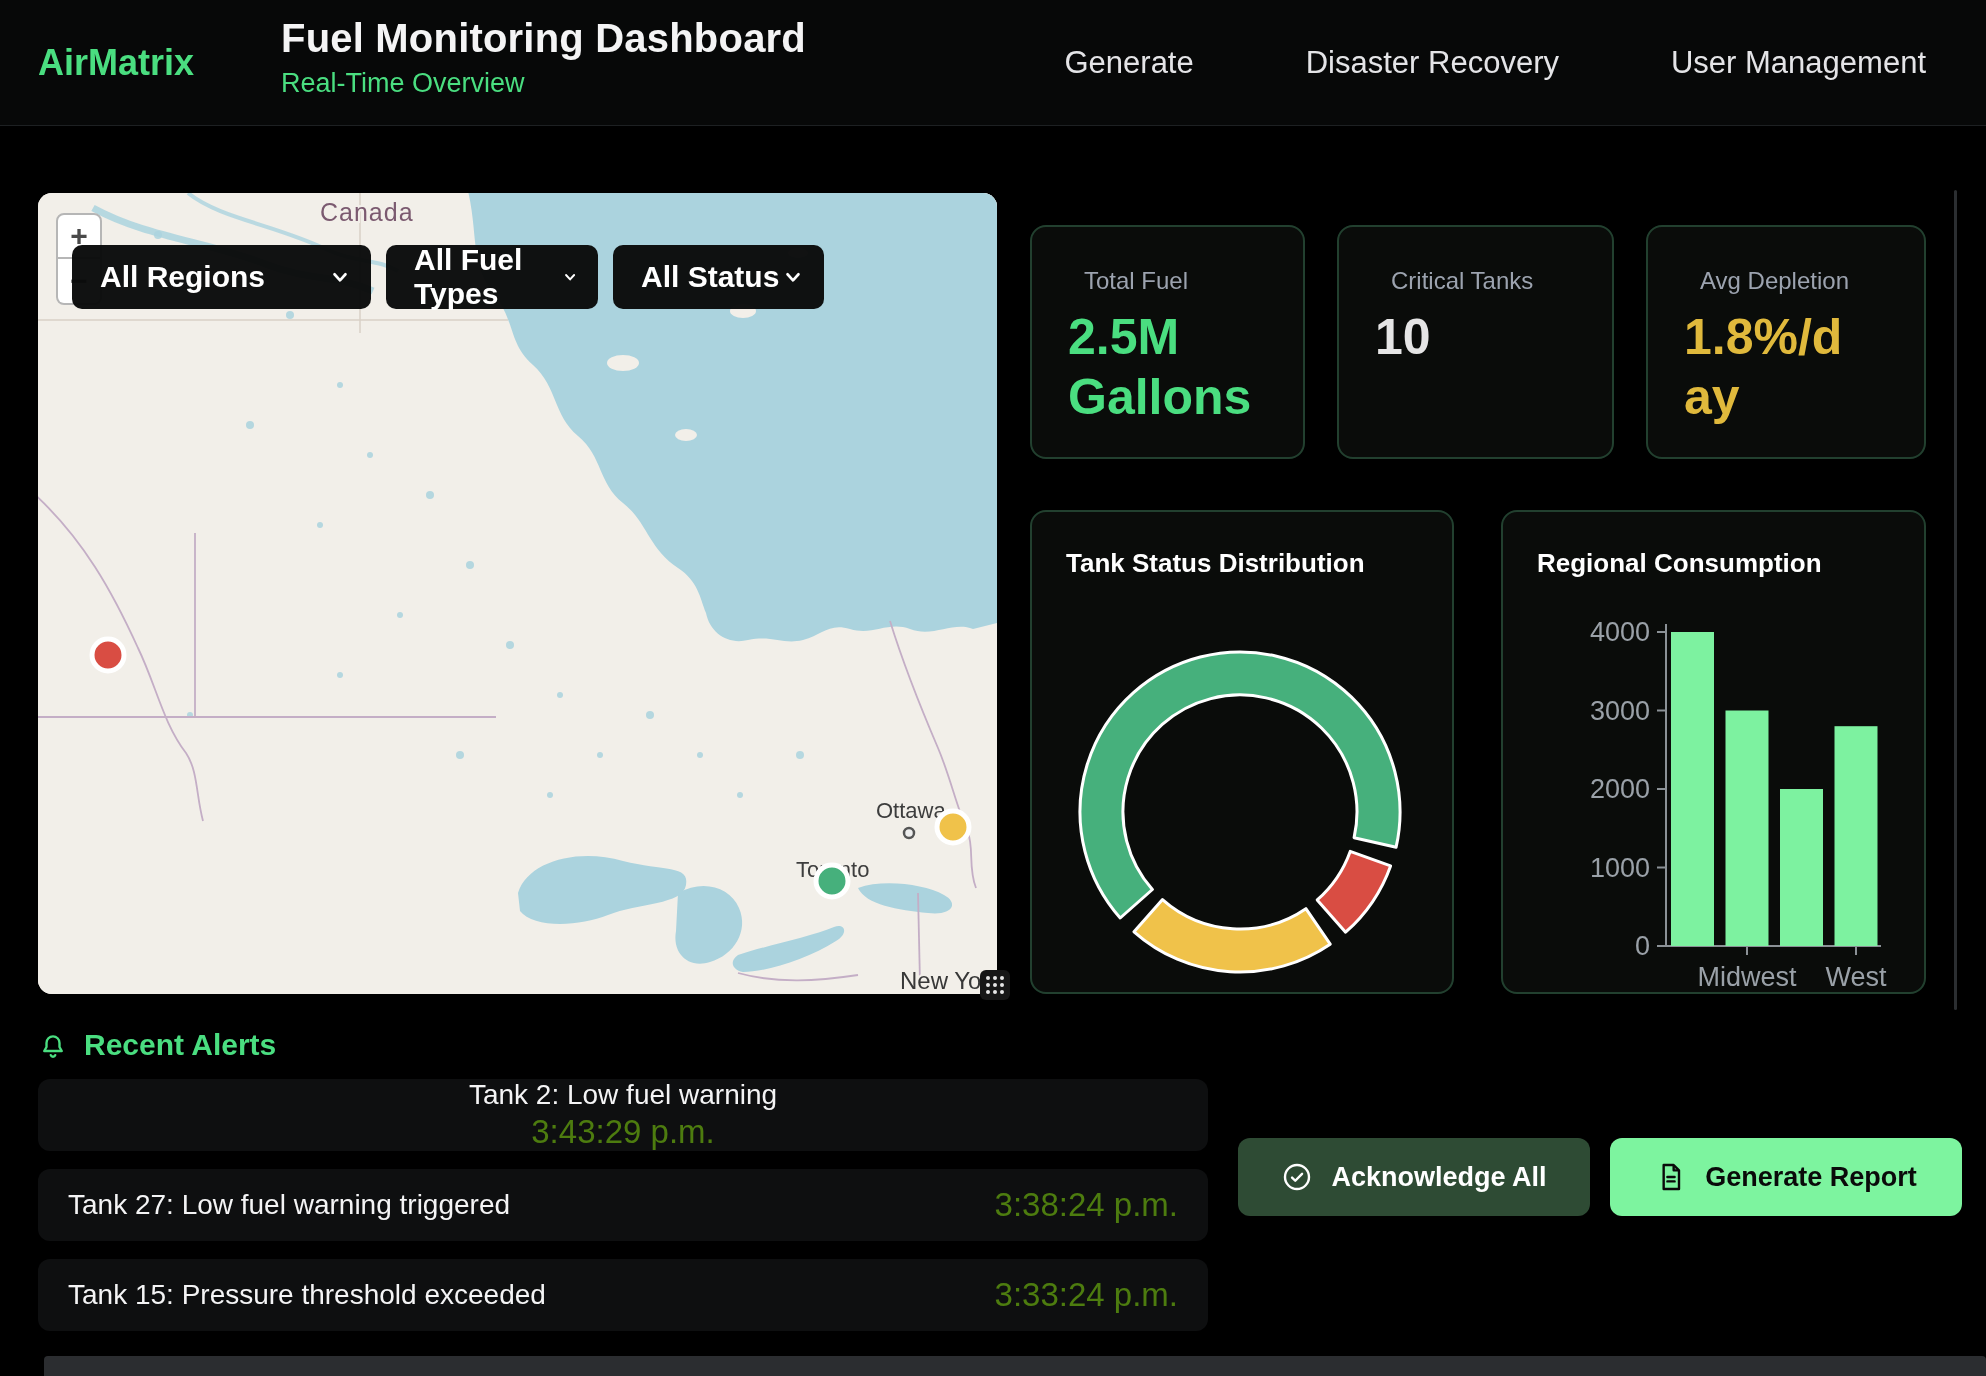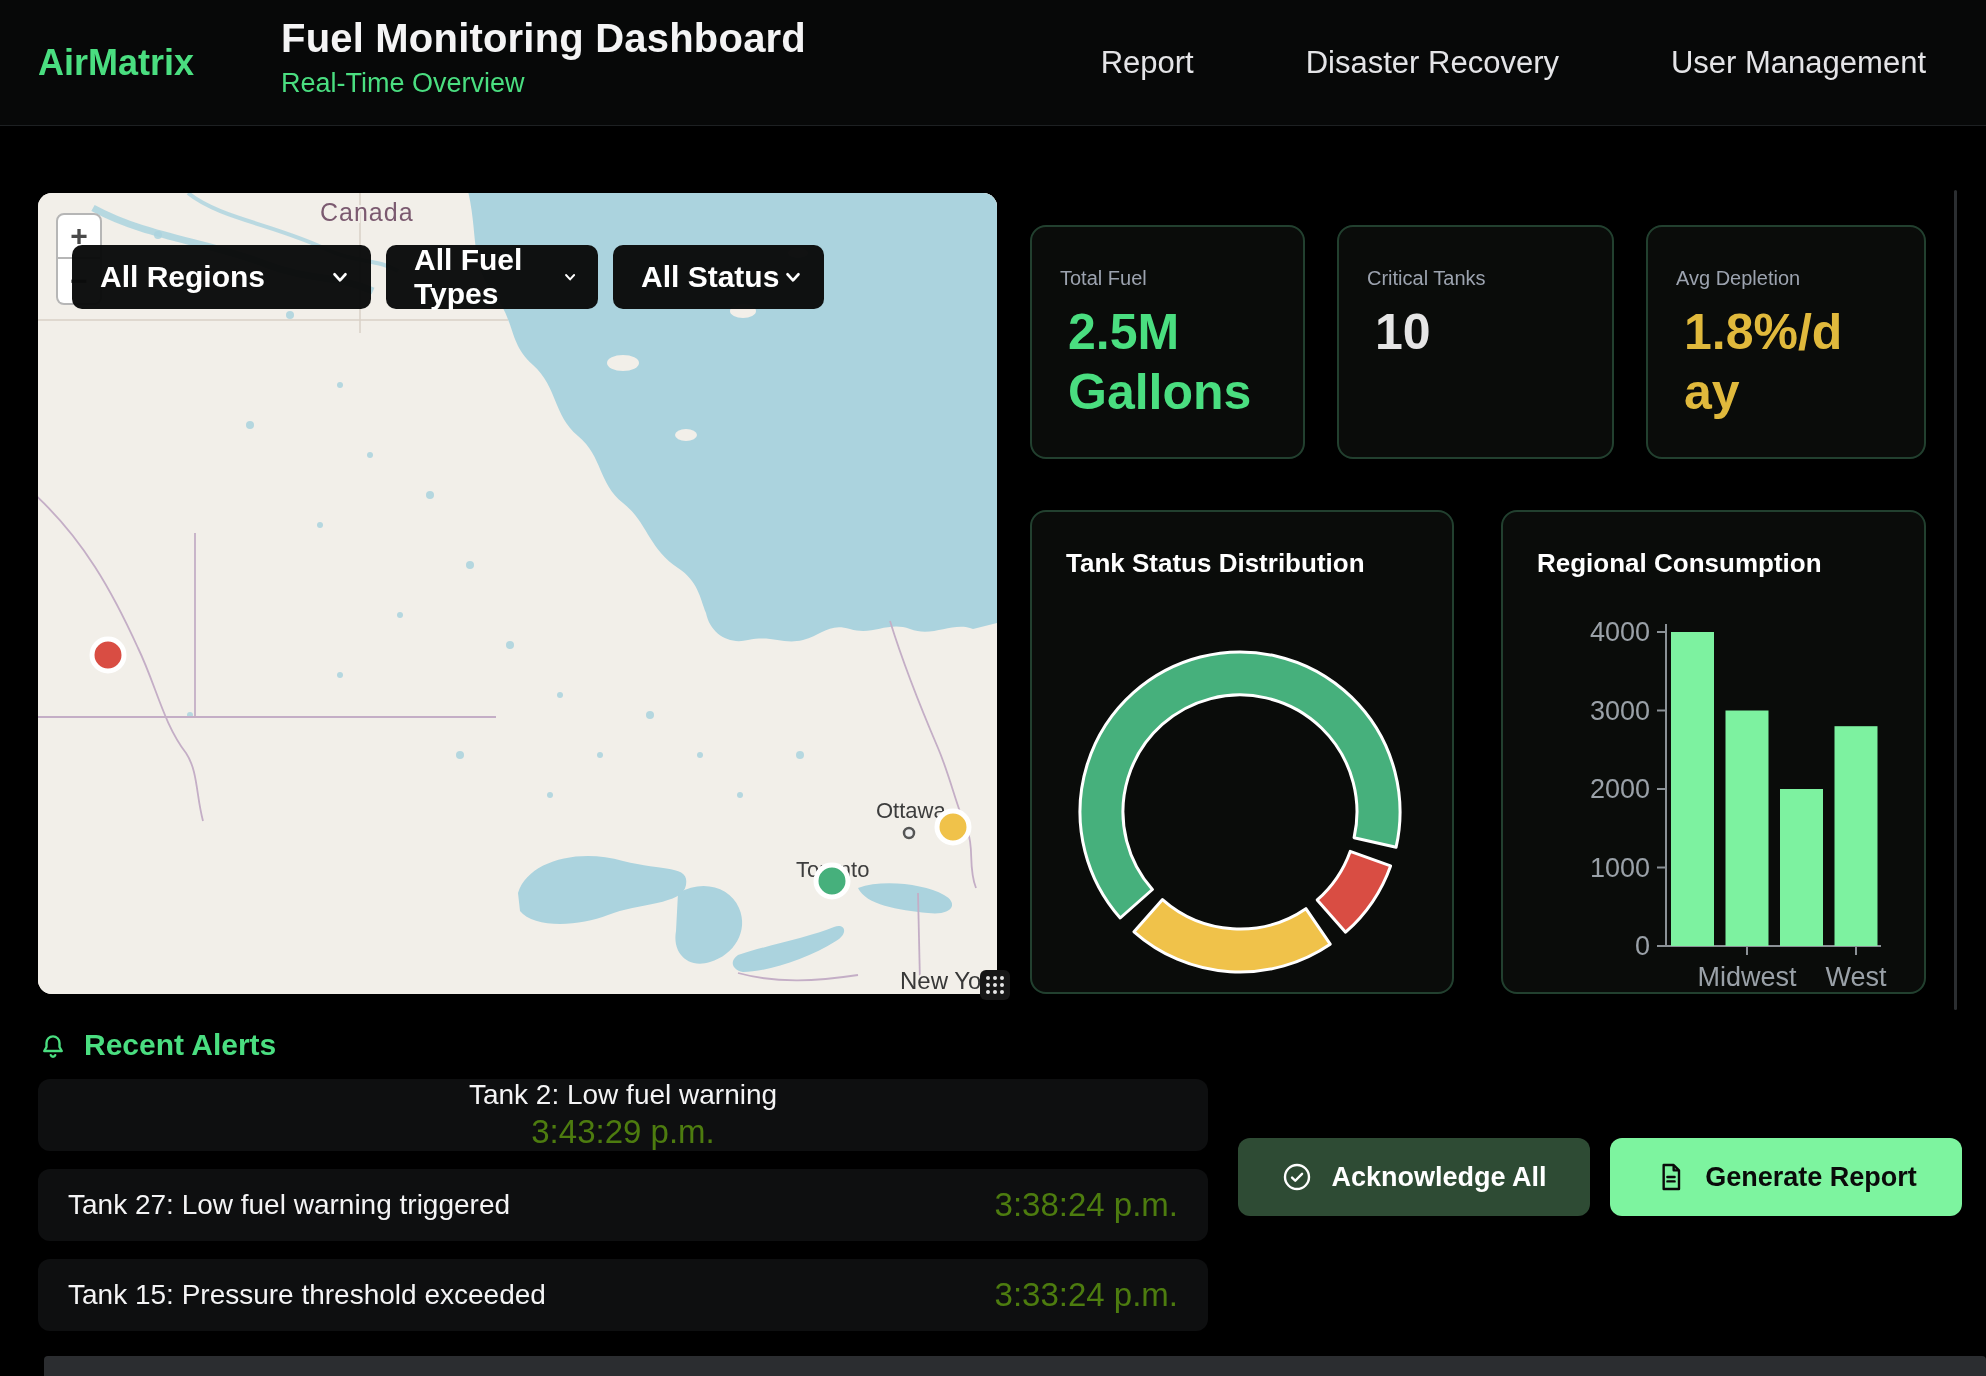--- a/index.html
+++ b/index.html
@@ -35,21 +35,21 @@
           font-weight:600;display:flex;align-items:center;justify-content:space-between;
           padding:0 20px 0 28px;box-sizing:border-box;cursor:pointer;}
   .f1{width:299px;} .f2{width:212px;} .f3{width:211px;}
   .resize-handle{position:absolute;left:980px;top:970px;width:30px;height:30px;background:#161616;
           border-radius:6px;display:flex;align-items:center;justify-content:center;z-index:4;cursor:nwse-resize;}
 
   
   .stat-card{position:absolute;top:225px;height:234px;background:#0a0c0a;border:2px solid #22402f;
              border-radius:16px;box-sizing:border-box;}
   .s1{left:1030px;width:275px;} .s2{left:1337px;width:277px;} .s3{left:1646px;width:280px;}
-  .stat-label{margin:40px 0 0 28px;font-size:20px;color:#9ca3af;}
+  .stat-label{margin:40px 0 0 52px;font-size:24px;color:#9ca3af;}
   .stat-value{margin:12px 0 0 36px;font-size:50px;font-weight:700;line-height:1.2;max-width:185px;
               word-break:break-word;}
   .c-green{color:#4ade80;} .c-red{color:#e5e5e5;} .c-amber{color:#e0b93c;}
 
   
   .chart-card{position:absolute;top:510px;height:484px;background:#0a0c0a;border:2px solid #22402f;
               border-radius:16px;box-sizing:border-box;}
   .donut-card{left:1030px;width:424px;} .bar-card{left:1501px;width:425px;}
   .chart-title{position:absolute;left:34px;top:36px;font-size:26px;font-weight:700;color:#fff;}
   #donut-svg{position:absolute;left:38px;top:130px;}
@@ -81,21 +81,21 @@
 </head>
 <body>
 
 <div class="header">
   <div class="logo">AirMatrix</div>
   <div class="title-block">
     <div class="page-title">Fuel Monitoring Dashboard</div>
     <div class="page-subtitle">Real-Time Overview</div>
   </div>
   <div class="nav">
-    <div class="nav-item">Report</div>
+    <div class="nav-item">Generate</div>
     <div class="nav-item">Disaster Recovery</div>
     <div class="nav-item">User Management</div>
   </div>
 </div>
 
 <div class="map-panel">
   <svg class="map-svg" width="959" height="801" viewBox="0 0 959 801">
     <rect x="0" y="0" width="959" height="801" fill="#f2efe9"></rect>
 
     <g stroke="#d9d1c6" stroke-width="1.5">

